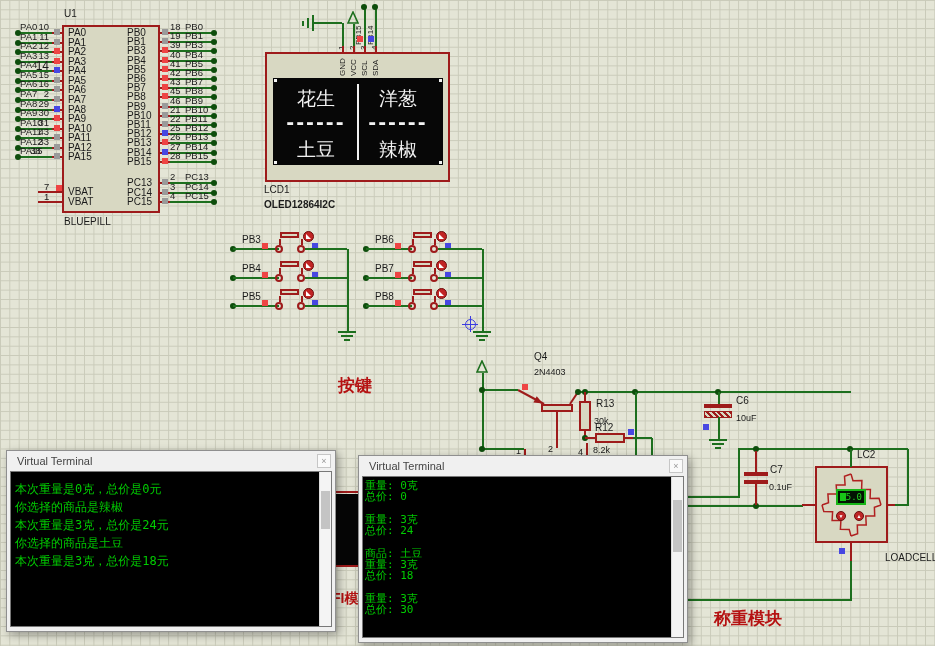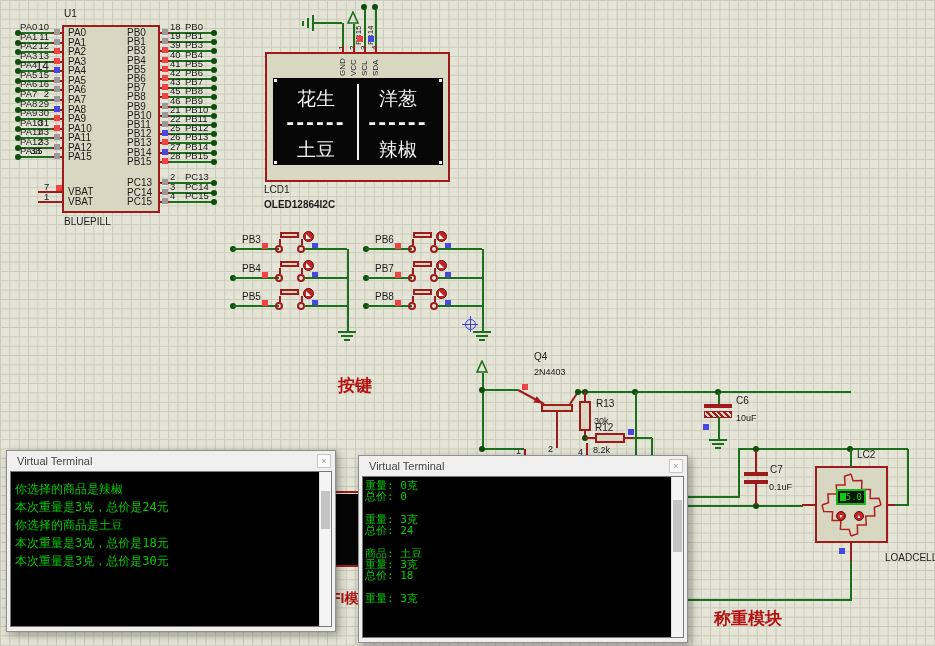--- a/index.html
+++ b/index.html
@@ -525,25 +525,25 @@
 
   <div class="window" style="left:6px;top:450px;width:328px;height:180px;">
     <div class="titlebar">
       <span class="wtitle">Virtual Terminal</span>
       <span class="closebtn">×</span>
     </div>
     <div class="term-content" id="tl-content" style="padding-top:8px;">
       <div class="scroll-track">
         <div class="scroll-thumb" style="top:19px;height:38px;"></div>
       </div>
+    <div class="term-line">本次重量是0克，总价是0元</div>
         <div class="term-line">你选择的商品是辣椒</div>
         <div class="term-line">本次重量是3克，总价是24元</div>
         <div class="term-line">你选择的商品是土豆</div>
         <div class="term-line">本次重量是3克，总价是18元</div>
-        <div class="term-line">本次重量是3克，总价是30元</div>
       </div>
   </div>
 
   <div class="window" style="left:358px;top:455px;width:328px;height:186px;">
     <div class="titlebar">
       <span class="wtitle">Virtual Terminal</span>
       <span class="closebtn">×</span>
     </div>
     <div class="term-content" id="tr-content" style="padding-top:3px;">
       <div class="scroll-track">
@@ -553,15 +553,16 @@
         <div class="term-line">总价: 0</div>
         <div class="term-line">&nbsp;</div>
         <div class="term-line">重量: 3克</div>
         <div class="term-line">总价: 24</div>
         <div class="term-line">&nbsp;</div>
         <div class="term-line">商品: 土豆</div>
         <div class="term-line">重量: 3克</div>
         <div class="term-line">总价: 18</div>
         <div class="term-line">&nbsp;</div>
         <div class="term-line">重量: 3克</div>
+        <div class="term-line">总价: 30</div>
       </div>
   </div>
 </div>
 
 </body></html>

